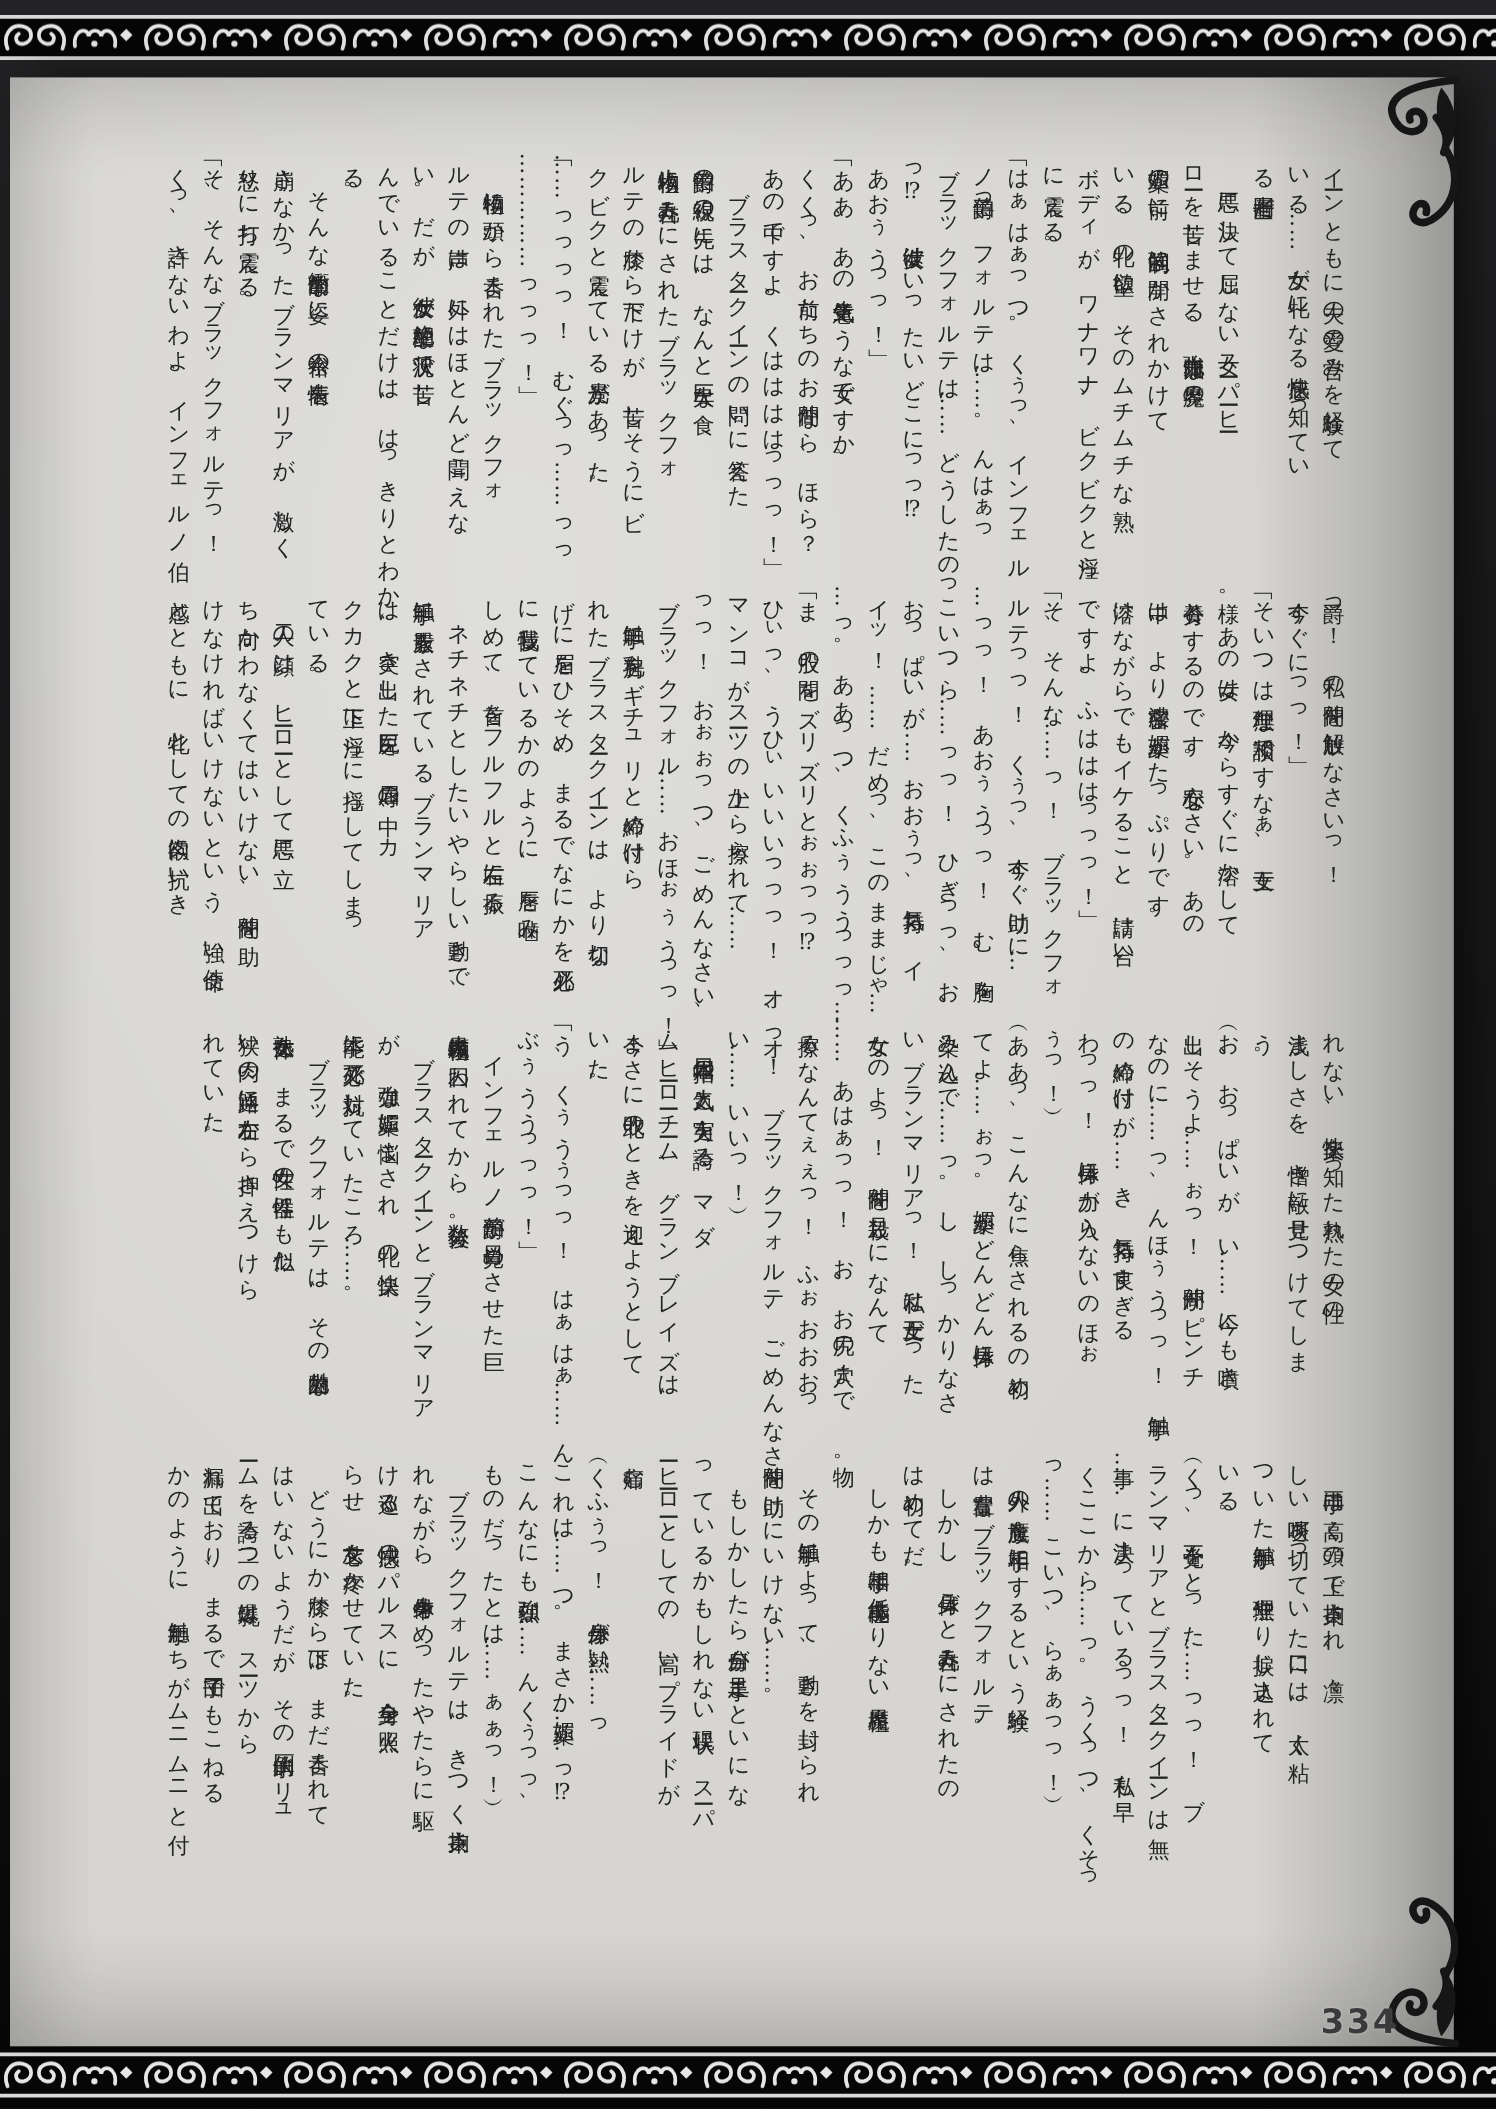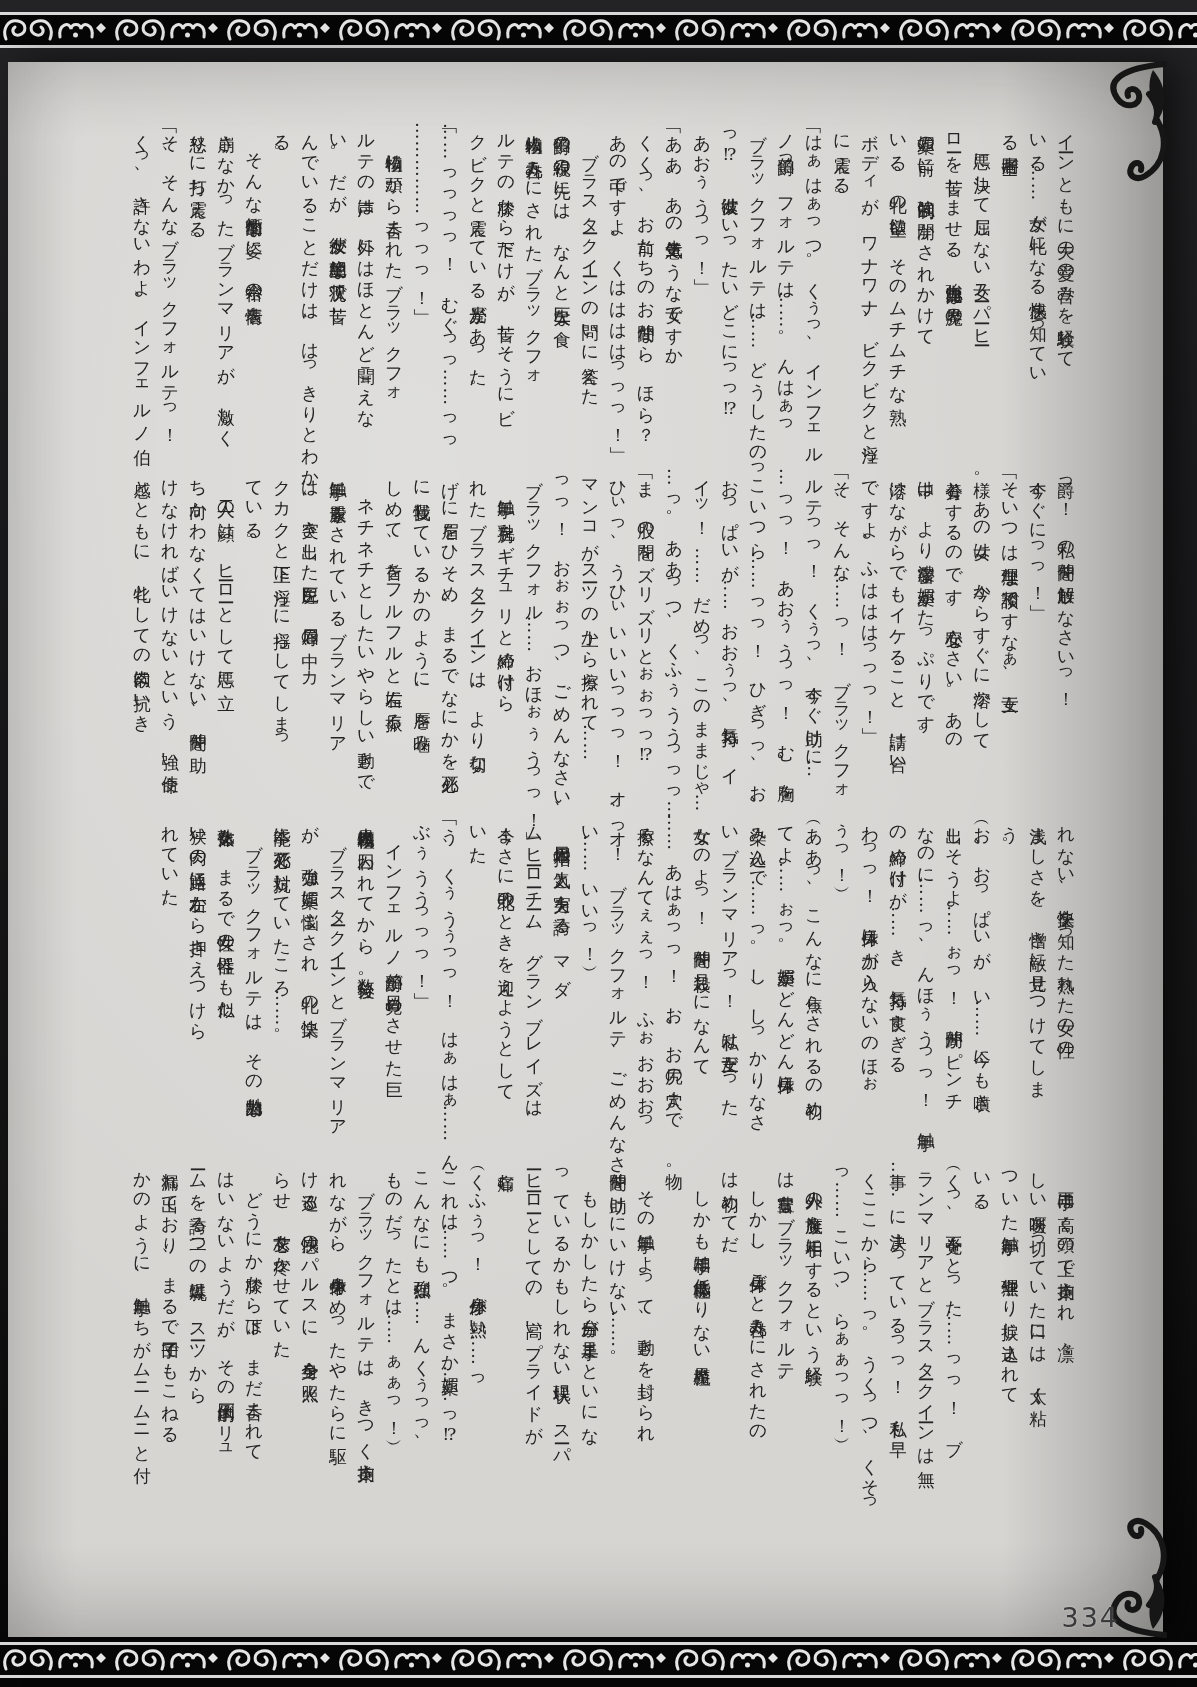--- a/index.html
+++ b/index.html
@@ -28,21 +28,21 @@
   .band-0{top:60px;}
   .band-1{top:406px;}
   .band-2{top:752px;}
   .band-3{top:1098px;}
   
   .corner{position:absolute;pointer-events:none;}
   .corner-tr{top:-4px;right:-4px;}
   .corner-br{bottom:-4px;right:-4px;}
   
   .page-number{position:absolute;right:44px;bottom:4px;
-               font-family:"DejaVu Sans",sans-serif;font-size:27px;font-weight:normal;
+               font-family:"DejaVu Sans",sans-serif;font-size:27px;font-weight:bold;
                color:#3a3a3c;letter-spacing:2px;text-shadow:0 0 2px rgba(255,255,255,0.5);}
 </style>
 </head>
 <body>
 
 <div class="stage">
 
   <div class="strip strip-top">
     <svg width="1197" height="30">
       <defs>

